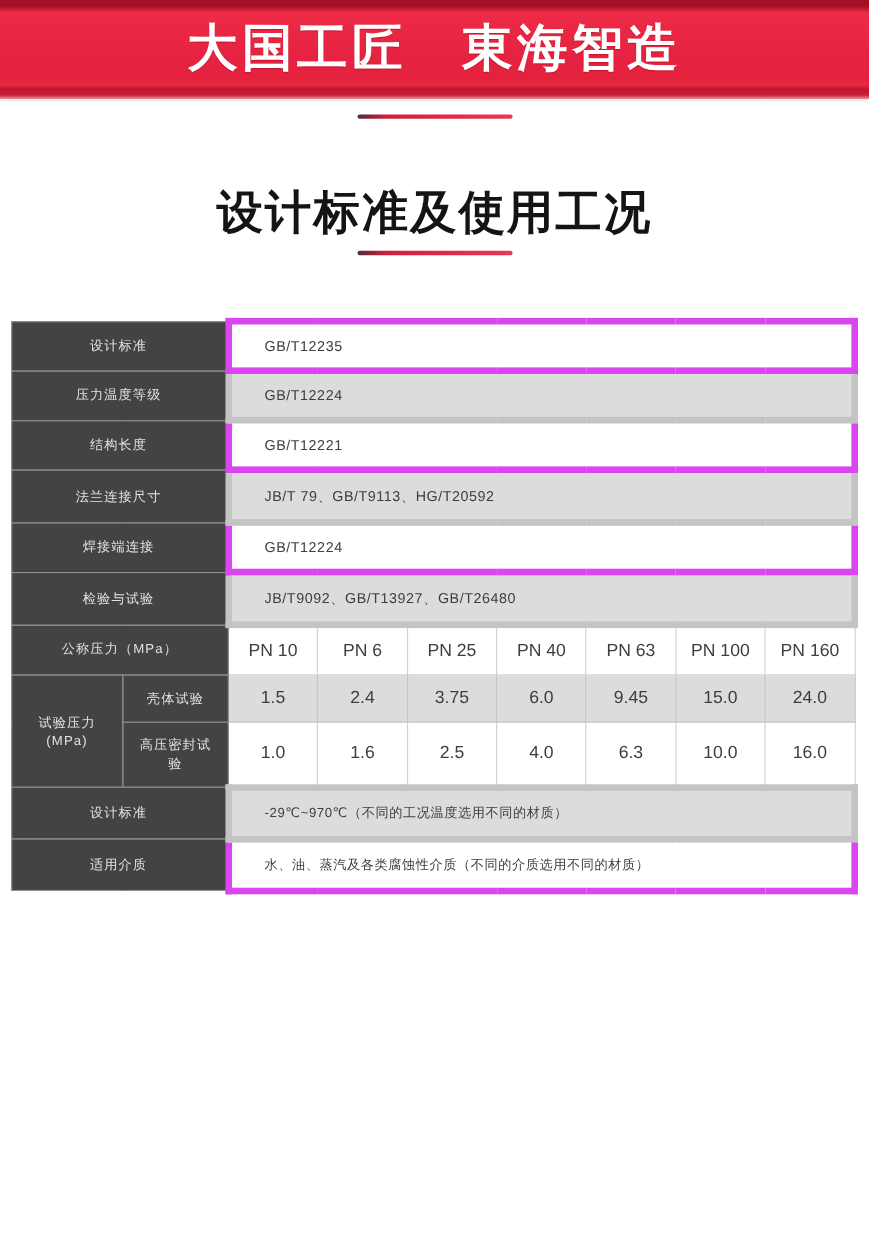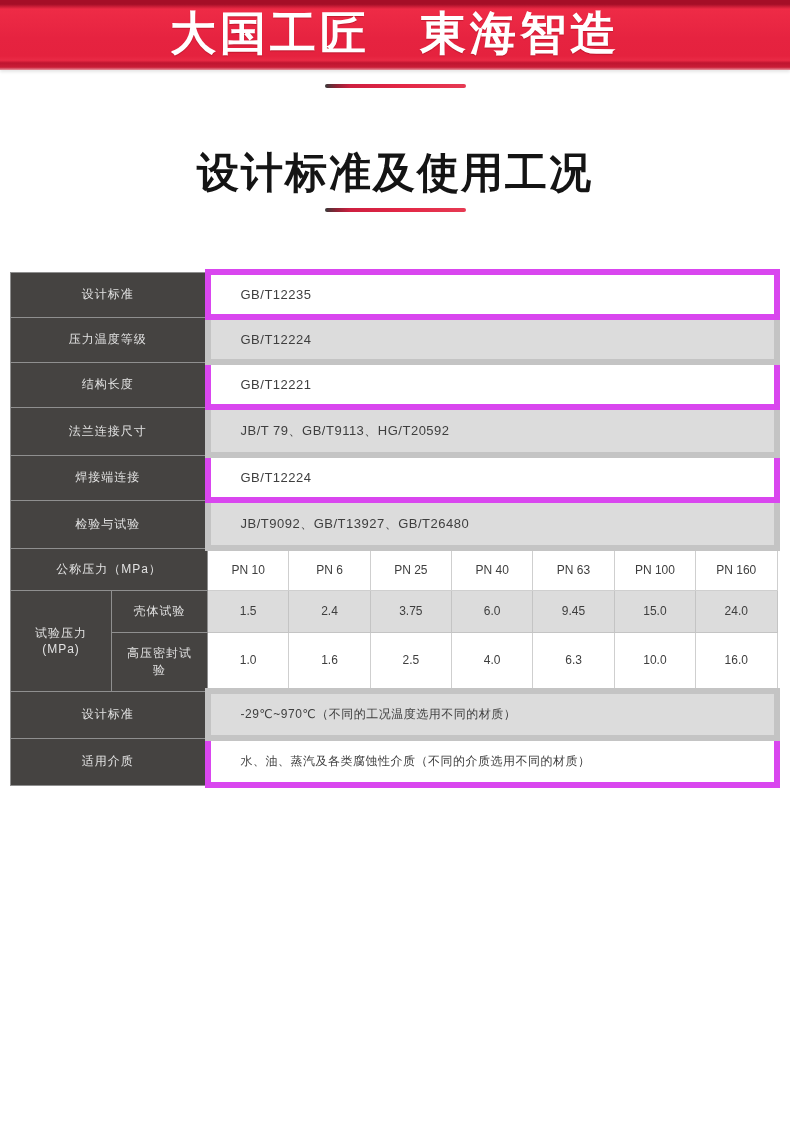--- a/index.html
+++ b/index.html
@@ -11,21 +11,21 @@
   .page {
     position: relative;
     width: 790px;
     height: 1139px;
     background: #ffffff;
     overflow: hidden;
   }
 
   
   .banner {
-    height: 70px;
+    height: 90px;
     background: linear-gradient(180deg,
       #a50e27 0%, #a50e27 6%,
       #ee2b46 13%,
       #e62340 55%,
       #e5223e 80%,
       #ea2a45 86%,
       #bf1530 90%,
       #c91d37 96%,
       #e9959f 100%);
     display: flex;
@@ -104,21 +104,21 @@
     color: #3e3e3e;
     font-size: 13px;
     text-align: left;
     padding-left: 30px;
     border: 6px solid #d946ef;
     letter-spacing: 0.5px;
   }
   td.num {
     background: #ffffff;
     color: #3e3e3e;
-    font-size: 12px;
+    font-size: 16px;
     text-align: center;
     border: 1px solid #cfcfcf;
   }
   tr.alt td.val, tr.alt td.num { background: #dcdcdc; border-color: #c4c4c4; }
   td.val-small { font-size: 12px; }
 </style>
 </head>
 <body>
 
 <div class="page">

